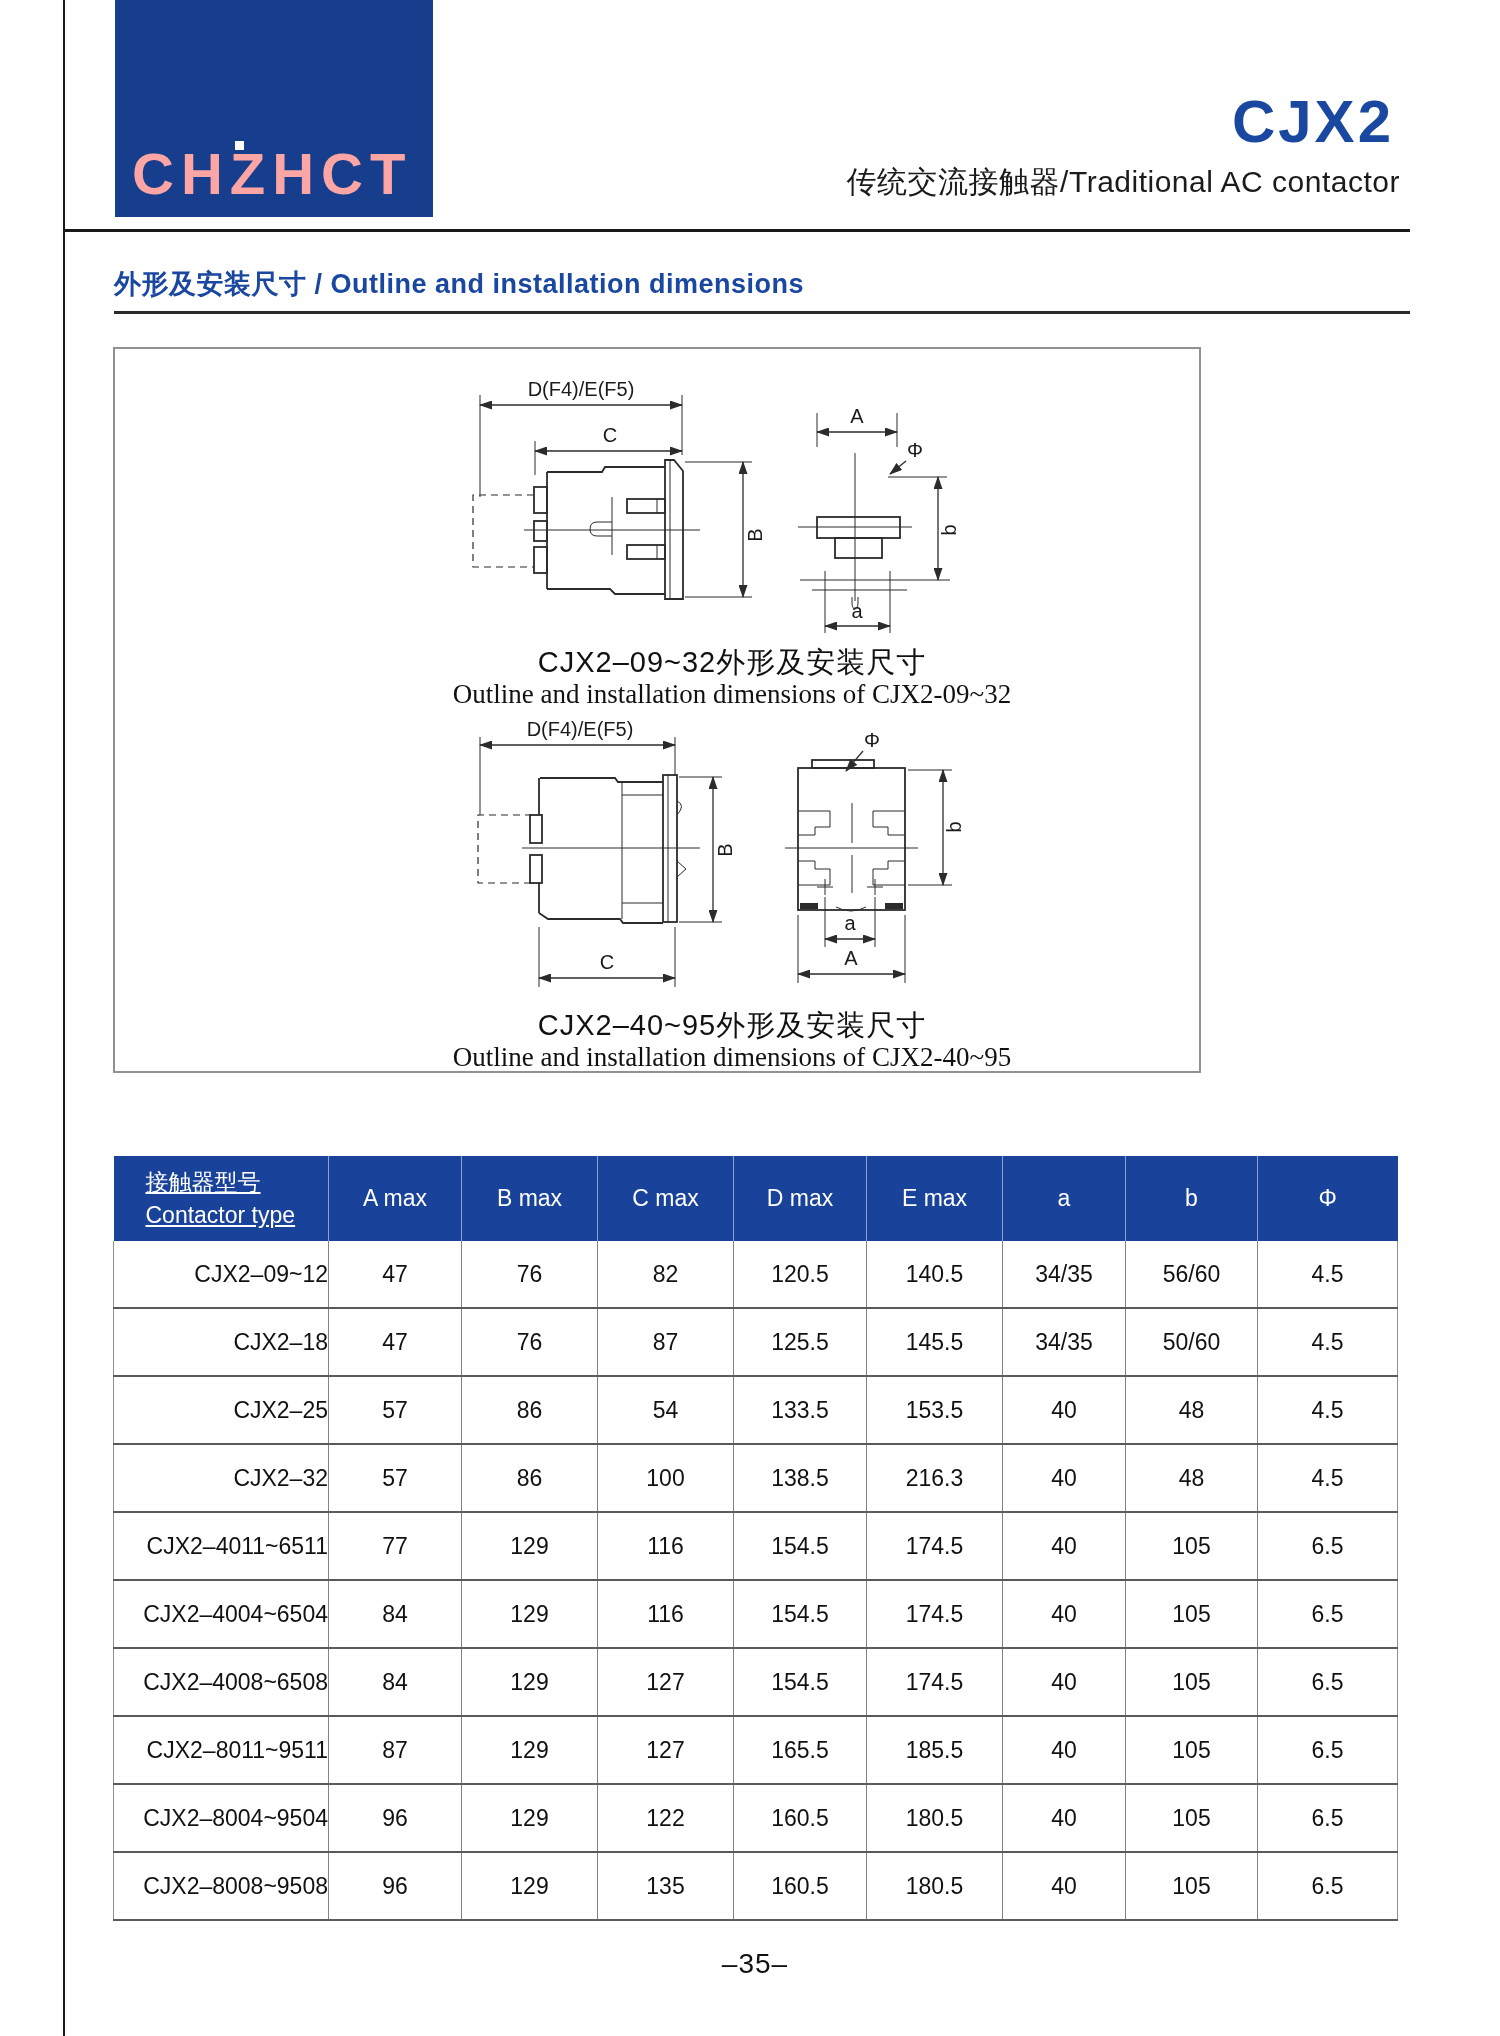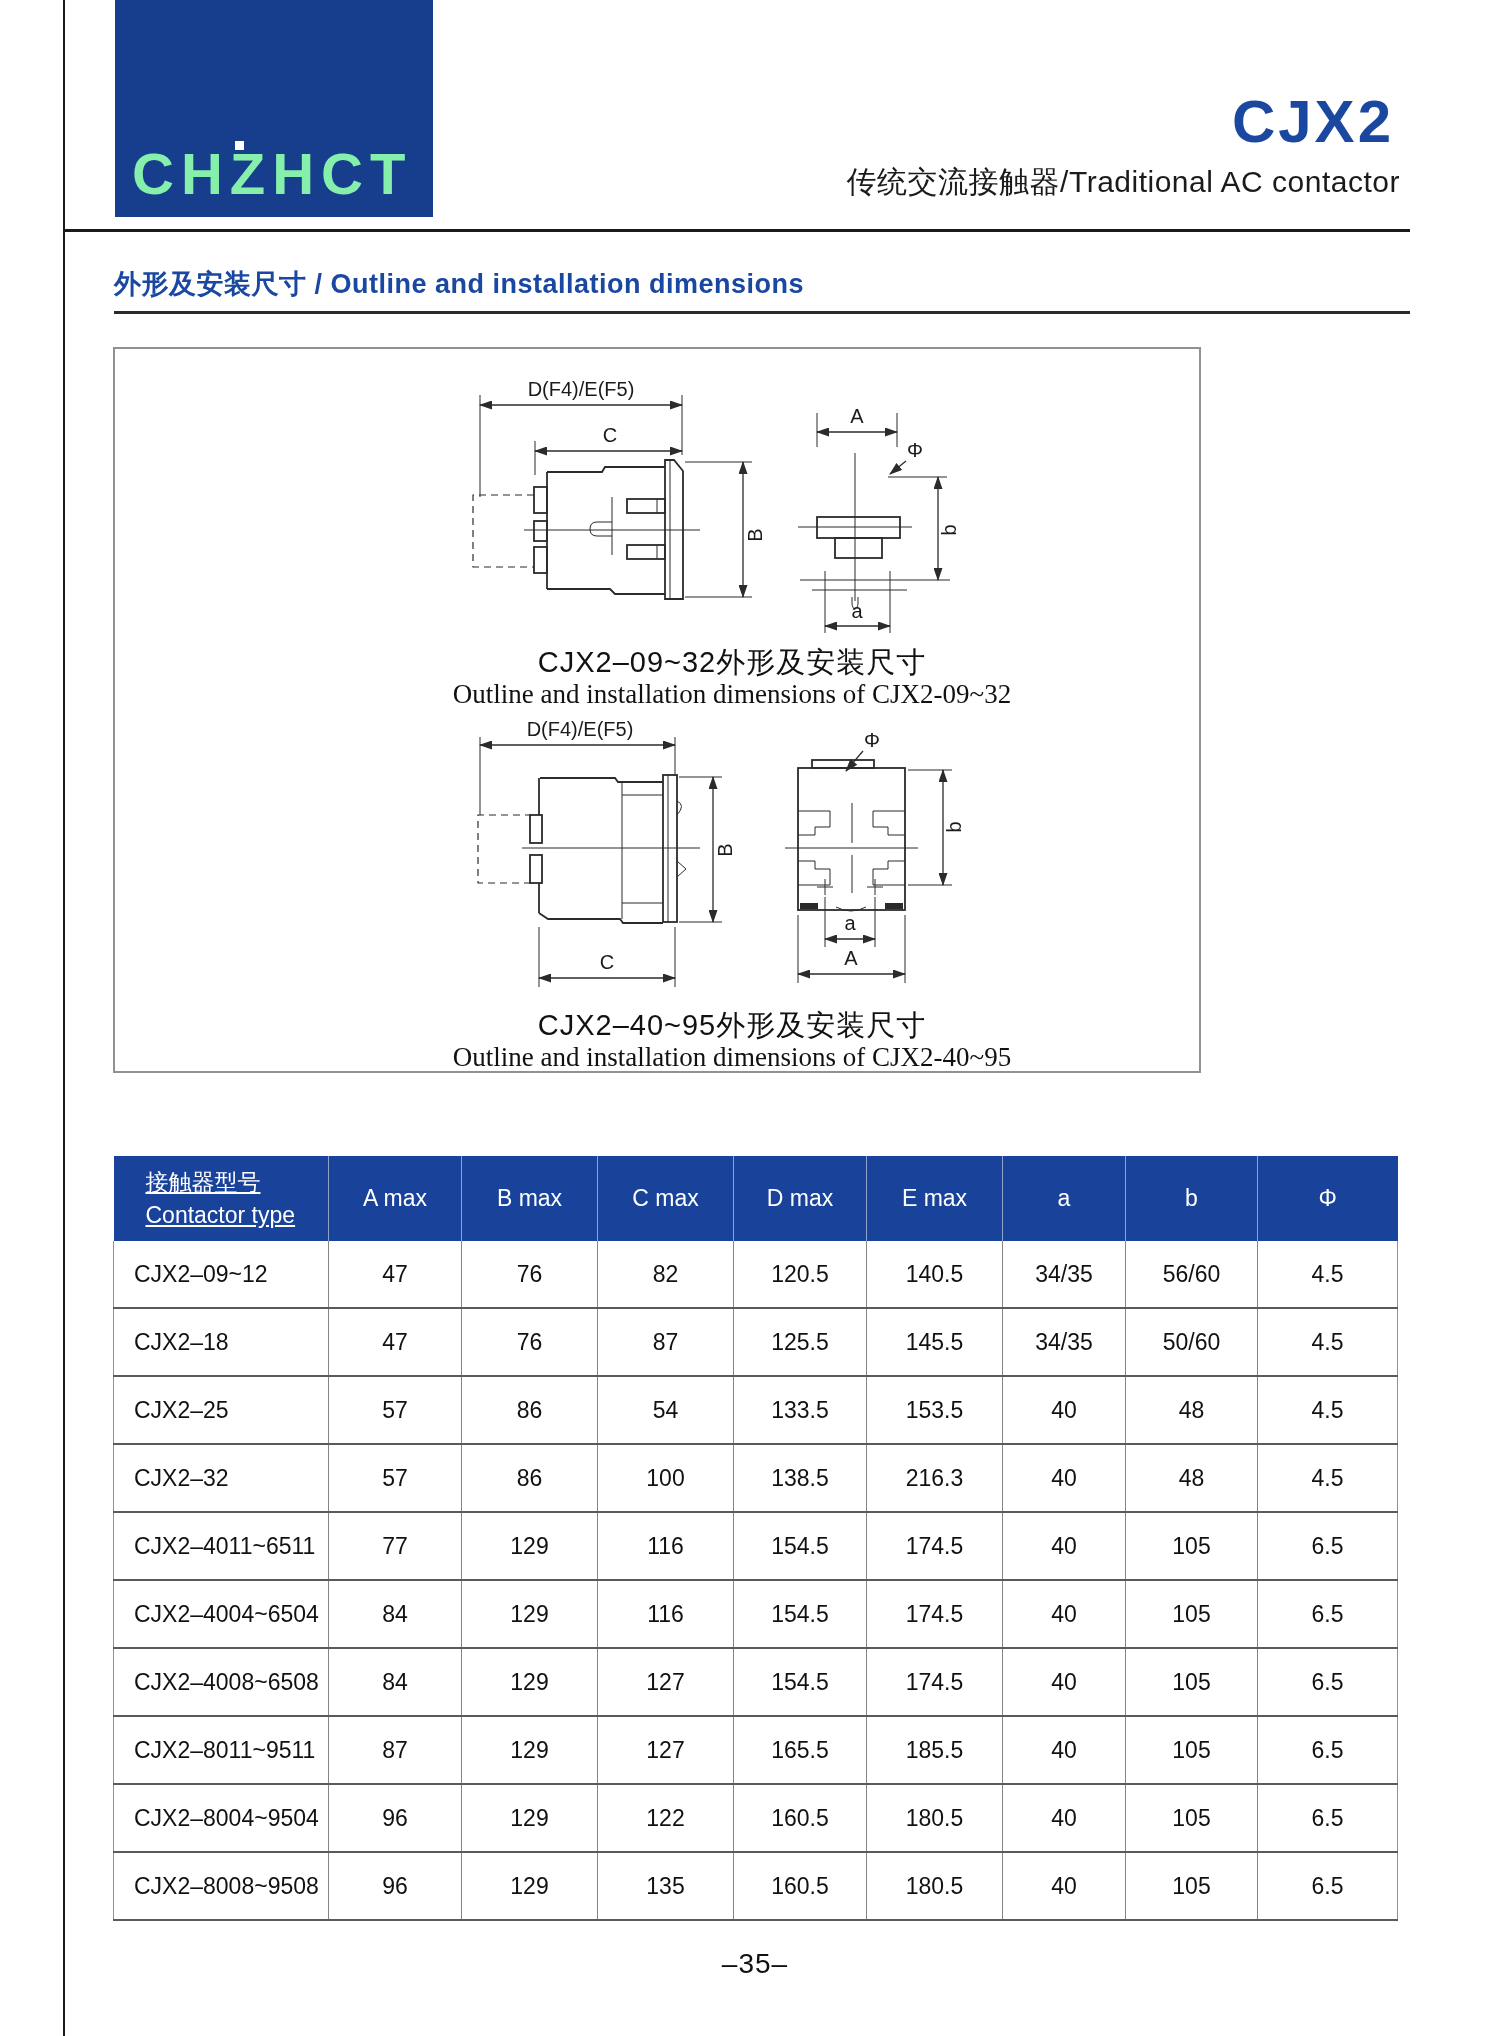--- a/index.html
+++ b/index.html
@@ -10,21 +10,21 @@
   }
   html,body{margin:0;padding:0;background:#fff;}
   .page{
     position:relative;width:1500px;height:2036px;background:#ffffff;
     font-family:"Liberation Sans","DejaVu Sans",sans-serif;color:#1a1a1a;overflow:hidden;
   }
   .spine{position:absolute;left:63px;top:0;width:2px;height:2036px;background:var(--line-dark);}
 
   
   .logo-box{position:absolute;left:115px;top:0;width:318px;height:217px;background:var(--brand-blue);}
-  .logo-text{position:absolute;left:17px;bottom:14px;color:#86efac;font-weight:bold;font-size:58px;
+  .logo-text{position:absolute;left:17px;bottom:14px;color:#fca5a5;font-weight:bold;font-size:58px;
     letter-spacing:7px;line-height:1;white-space:nowrap;}
   .logo-dot{position:absolute;left:103px;top:-4px;width:9px;height:9px;background:#fff;}
   .cjx2{position:absolute;right:106px;top:92px;font-size:60px;font-weight:bold;color:var(--heading-blue);
     letter-spacing:3px;line-height:1;}
   .subtitle{position:absolute;right:100px;top:162px;font-size:30px;color:#1b1b1b;letter-spacing:0.5px;}
   .header-rule{position:absolute;left:63px;top:229px;width:1347px;height:3px;background:var(--line-dark);}
 
   
   .section-title{position:absolute;left:114px;top:266px;font-size:27px;font-weight:bold;
     color:var(--heading-blue);letter-spacing:0.5px;}
@@ -51,21 +51,21 @@
   .feet{stroke:#2b2b2b;stroke-width:6;}
 
   
   .dim-table{position:absolute;left:113px;top:1156px;width:1284px;border-collapse:collapse;
     table-layout:fixed;}
   .dim-table th{background:var(--table-blue);color:#fff;font-weight:normal;font-size:23px;
     height:85px;text-align:center;border-left:1px solid #8fa2cc;padding:0;}
   .dim-table th:first-child{border-left:none;text-align:left;padding-left:32px;line-height:1.4;text-decoration:underline;}
   .dim-table td{font-size:23px;color:#111;text-align:center;height:66px;
     border-top:2px solid #5a5a5a;border-left:1px solid #848484;padding:0;}
-  .dim-table td:first-child{text-align:left;padding-left:20px;}
+  .dim-table td:first-child{text-align:right;padding-left:20px;}
   .dim-table tr td:first-child{border-left:1px solid #919191;}
   .dim-table tr td:last-child{border-right:1px solid #919191;}
   .dim-table tbody tr:first-child td{border-top:none;}
   .dim-table tbody tr:last-child td{border-bottom:2px solid #5a5a5a;}
 
   .footer{position:absolute;left:113px;top:1948px;width:1284px;text-align:center;font-size:28px;
     color:#111;letter-spacing:1px;}
 </style>
 </head>
 <body>

